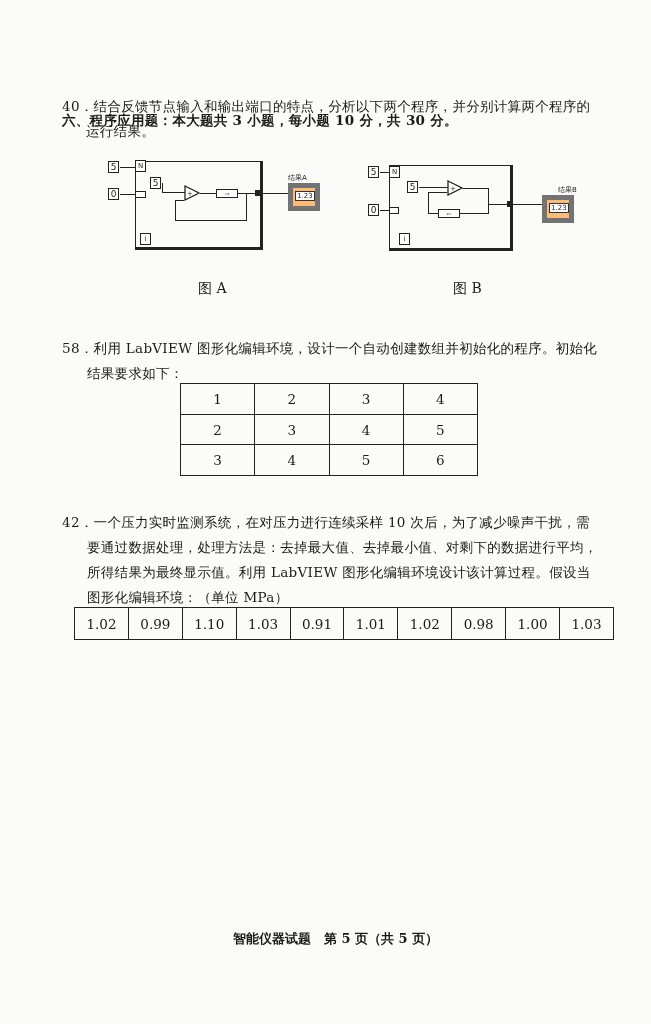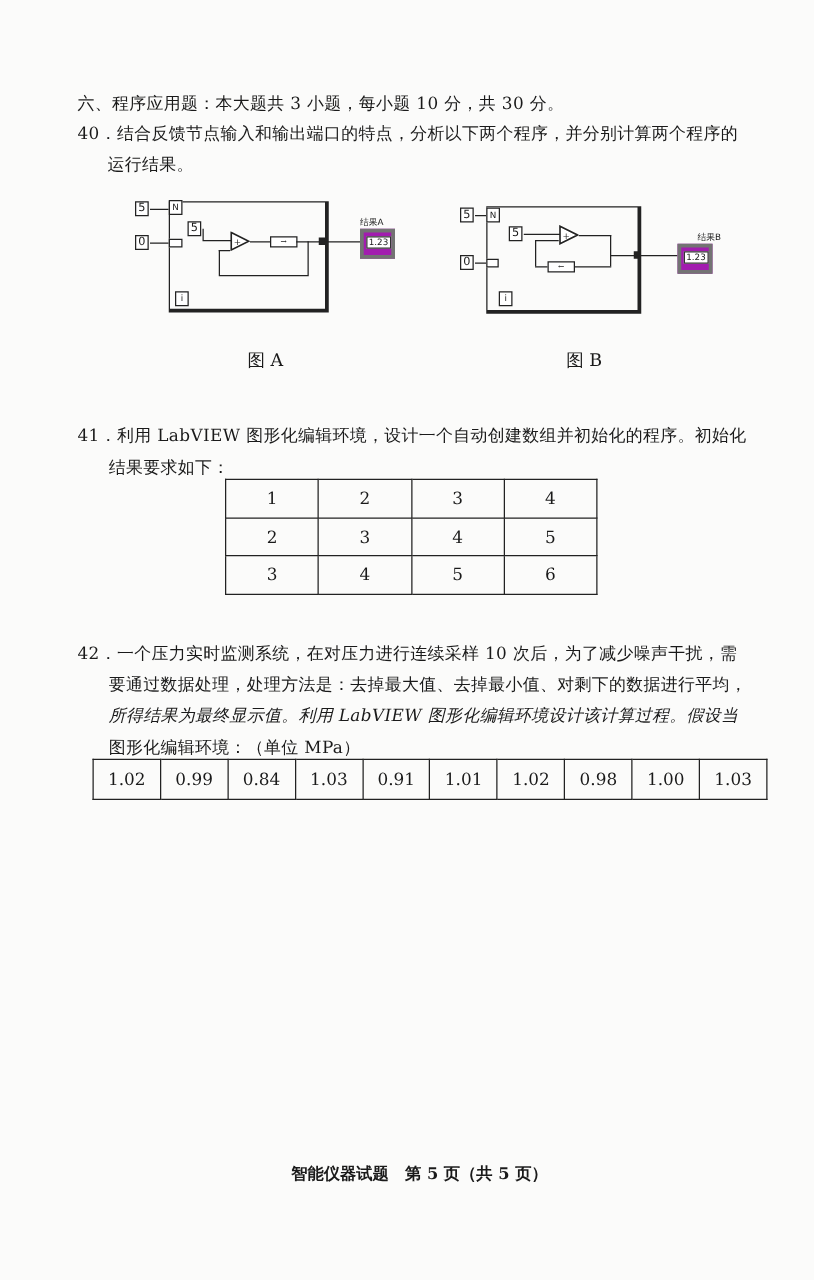--- a/index.html
+++ b/index.html
@@ -1,27 +1,27 @@
 <!DOCTYPE html>
 <html><head>
 <meta charset="utf-8">
 <style>
   html,body{margin:0;padding:0;}
   body{width:651px;height:1024px;background:#fbfbfa;position:relative;overflow:hidden;
        font-family:"DejaVu Serif","Liberation Serif",serif;color:#1a1a1a;}
   .line{position:absolute;font-size:13.5px;white-space:nowrap;letter-spacing:0.3px;}
-  .bold{font-weight:normal;}
+  .bold{font-weight:bold;margin-top:38px;}
   table.grid{position:absolute;border-collapse:collapse;}
   table.grid td{border:1.5px solid #222;text-align:center;font-size:13.5px;padding:0;}
   .diagram{position:absolute;}
   .caption{position:absolute;font-size:14px;}
   .footer{position:absolute;font-size:13px;font-weight:bold;white-space:nowrap;}
   .const{position:absolute;border:1.5px solid #222;background:#fff;font-size:9px;line-height:10px;
          width:9px;height:10px;text-align:center;font-family:"DejaVu Sans",sans-serif;}
-  .indicator{position:absolute;border:3px solid #737373;background:#a21caf;font-family:"DejaVu Sans",sans-serif;}
+  .indicator{position:absolute;border:5px solid #737373;background:#fdba74;font-family:"DejaVu Sans",sans-serif;}
   .ind-label{position:absolute;font-size:7px;font-weight:normal;white-space:nowrap;font-family:"DejaVu Sans",sans-serif;}
   .ind-val{position:absolute;font-size:7px;border:1px solid #333;padding:0 1px;background:#fff;font-family:"DejaVu Sans",sans-serif;}
 </style>
 </head>
 <body>
 
 <div class="line bold" style="left:62px;top:74px;">六、程序应用题：本大题共 3 小题，每小题 10 分，共 30 分。</div>
 
 <div class="line" style="left:62px;top:98px;">40．结合反馈节点输入和输出端口的特点，分析以下两个程序，并分别计算两个程序的</div>
 <div class="line" style="left:86px;top:123px;">运行结果。</div>
@@ -90,21 +90,21 @@
   <div style="position:absolute;left:145px;top:41px;width:5px;height:6px;background:#222;"></div>
   <div style="position:absolute;left:150px;top:44px;width:30px;border-top:1.5px solid #222;"></div>
   <div class="const" style="left:37px;top:73px;font-size:7px;">i</div>
   <div class="ind-label" style="left:180px;top:25px;padding-left:16px;">结果B</div>
   <div class="indicator" style="left:180px;top:35px;width:22px;height:18px;">
     <span class="ind-val" style="left:2px;top:3px;">1.23</span>
   </div>
 </div>
 <div class="caption" style="left:453px;top:280px;">图 B</div>
 
-<div class="line" style="left:62px;top:340px;">41．利用 LabVIEW 图形化编辑环境，设计一个自动创建数组并初始化的程序。初始化</div>
+<div class="line" style="left:62px;top:340px;">58．利用 LabVIEW 图形化编辑环境，设计一个自动创建数组并初始化的程序。初始化</div>
 <div class="line" style="left:87px;top:365px;">结果要求如下：</div>
 <table class="grid" style="left:180px;top:383px;width:298px;">
   <tbody>
       <tr style="height:31px;">
     <td>1</td>
     <td>2</td>
     <td>3</td>
     <td>4</td>
   </tr>
   <tr style="height:30px;">
@@ -117,28 +117,28 @@
     <td>3</td>
     <td>4</td>
     <td>5</td>
     <td>6</td>
   </tr>
 </tbody>
   </table>
 
 <div class="line" style="left:62px;top:514px;">42．一个压力实时监测系统，在对压力进行连续采样 10 次后，为了减少噪声干扰，需</div>
 <div class="line" style="left:87px;top:539px;">要通过数据处理，处理方法是：去掉最大值、去掉最小值、对剩下的数据进行平均，</div>
-<div class="line" style="left:87px;top:564px;font-style:italic;">所得结果为最终显示值。利用 LabVIEW 图形化编辑环境设计该计算过程。假设当</div>
+<div class="line" style="left:87px;top:564px;">所得结果为最终显示值。利用 LabVIEW 图形化编辑环境设计该计算过程。假设当</div>
 <div class="line" style="left:87px;top:589px;">图形化编辑环境：（单位 MPa）</div>
 <table class="grid" style="left:74px;top:607px;width:540px;">
   <tbody>
       <tr style="height:32px;">
     <td>1.02</td>
     <td>0.99</td>
-    <td>0.84</td>
+    <td>1.10</td>
     <td>1.03</td>
     <td>0.91</td>
     <td>1.01</td>
     <td>1.02</td>
     <td>0.98</td>
     <td>1.00</td>
     <td>1.03</td>
   </tr>
 </tbody>
   </table>

